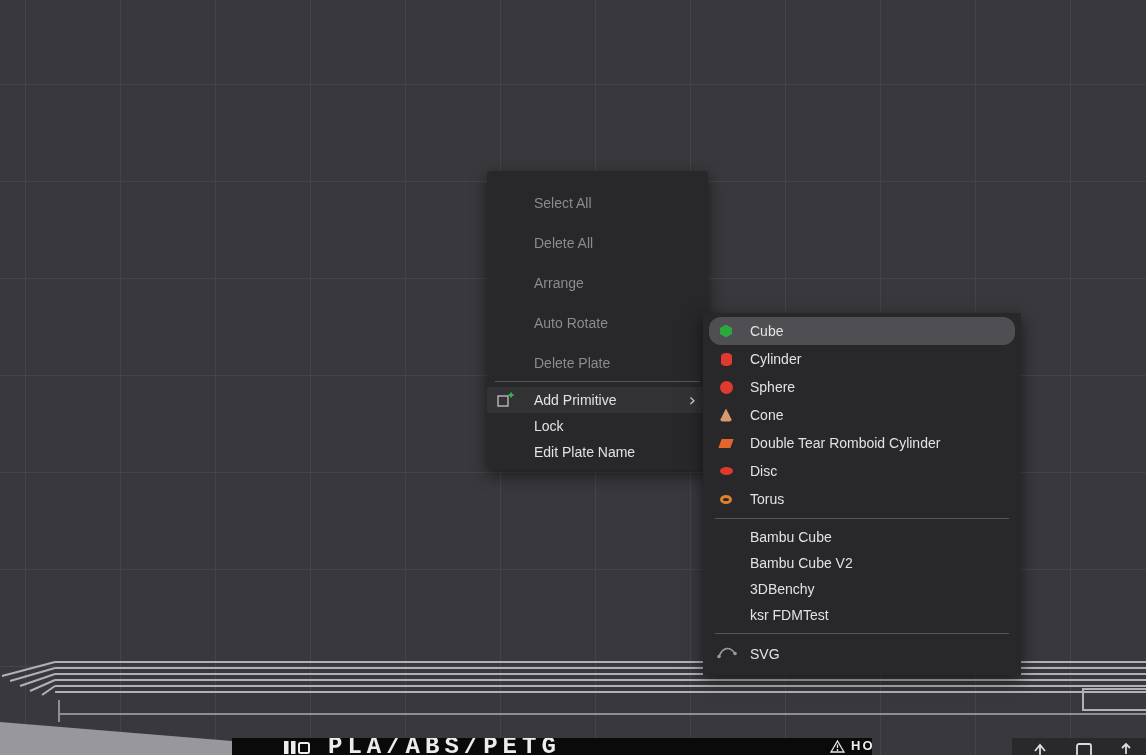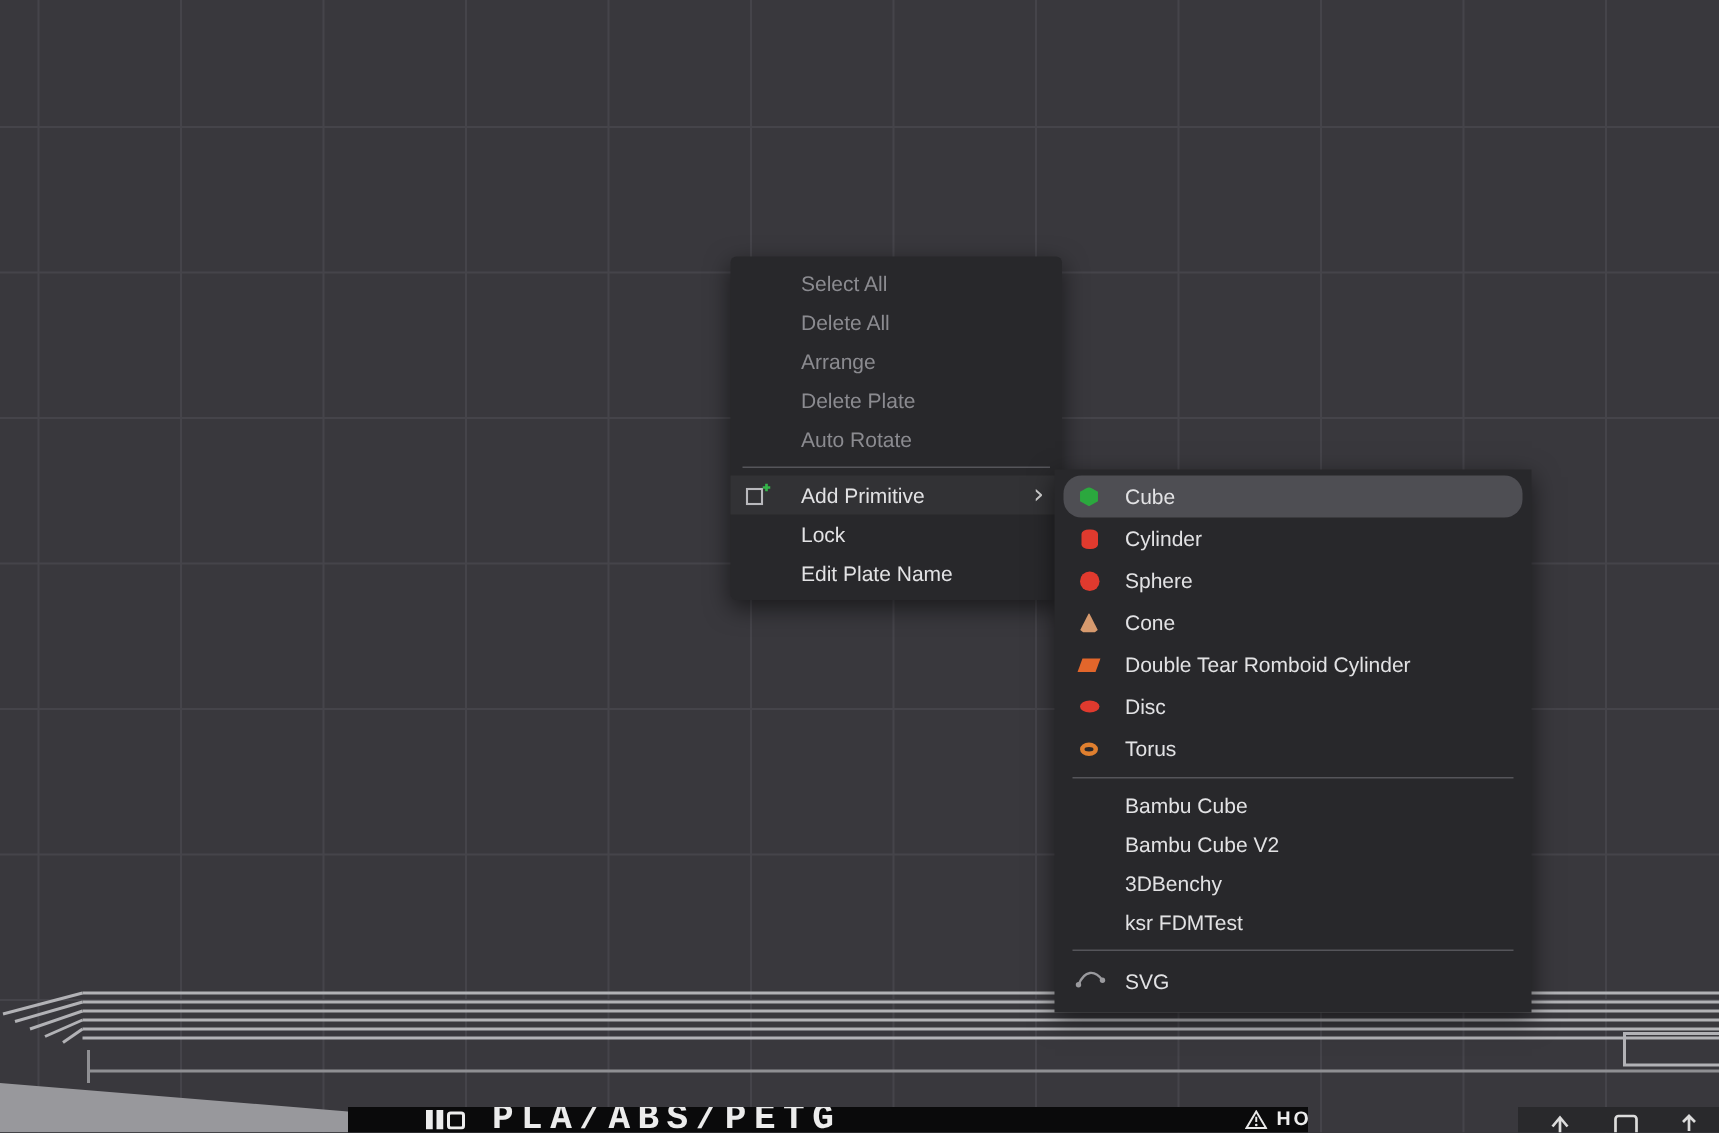--- a/index.html
+++ b/index.html
@@ -39,21 +39,21 @@
 
   
   .menu{
     position:absolute;background:#28282b;color:#e2e2e4;font-size:14px;z-index:10;
     box-shadow:0 5px 16px rgba(0,0,0,.55);
   }
   .main-menu{left:487px;top:171px;width:221px;border-radius:4px;padding:5px 0;}
   .sub-menu{left:703px;top:313px;width:318px;padding:4px 0 6px;}
 
   .mi{height:26px;display:flex;align-items:center;padding:0 10px 0 47px;position:relative;cursor:default;}
-  .mi.disabled{color:#8b8b90;}
+  .mi.disabled{color:#8b8b90;margin-top:14px;}
   .mi.hover{background:rgba(255,255,255,0.05);}
   .mi .left-icon{position:absolute;left:9px;top:50%;transform:translateY(-50%);width:18px;height:18px;}
   .chev{margin-left:auto;color:#cfcfcf;font-size:18px;line-height:1;margin-right:2px;font-family:"DejaVu Sans",sans-serif;}
 
   .sep{height:1px;background:#55555a;margin:5px 8px;}
   .sub-sep{height:1px;background:#55555a;margin:5px 12px;}
 
   .smi{height:28px;display:flex;align-items:center;margin:0 6px;padding:0 8px 0 41px;position:relative;border-radius:2px;}
   .smi.hl{background:#4e4e53;border-radius:12px;}
   .smi .shape-box{position:absolute;left:10px;top:50%;transform:translateY(-50%);width:14px;height:14px;display:flex;align-items:center;justify-content:center;}
@@ -137,24 +137,24 @@
   <div class="mi disabled">
     <span>Select All</span>
   </div>
   <div class="mi disabled">
     <span>Delete All</span>
   </div>
   <div class="mi disabled">
     <span>Arrange</span>
   </div>
   <div class="mi disabled">
+    <span>Auto Rotate</span>
+  </div>
+  <div class="mi disabled">
     <span>Delete Plate</span>
-  </div>
-  <div class="mi disabled">
-    <span>Auto Rotate</span>
   </div>
   <div class="sep"></div>
   <div class="mi hover">
     <span class="left-icon">
       <svg width="18" height="18" viewBox="0 0 18 18">
         <rect x="2" y="5" width="10" height="10" fill="none" stroke="#b9b9bd" stroke-width="1.4"></rect>
         <path d="M12.5 4 H17.5 M15 1.5 V6.5" stroke="#35b44a" stroke-width="1.8" fill="none"></path>
       </svg>
     </span>
     <span>Add Primitive</span>

